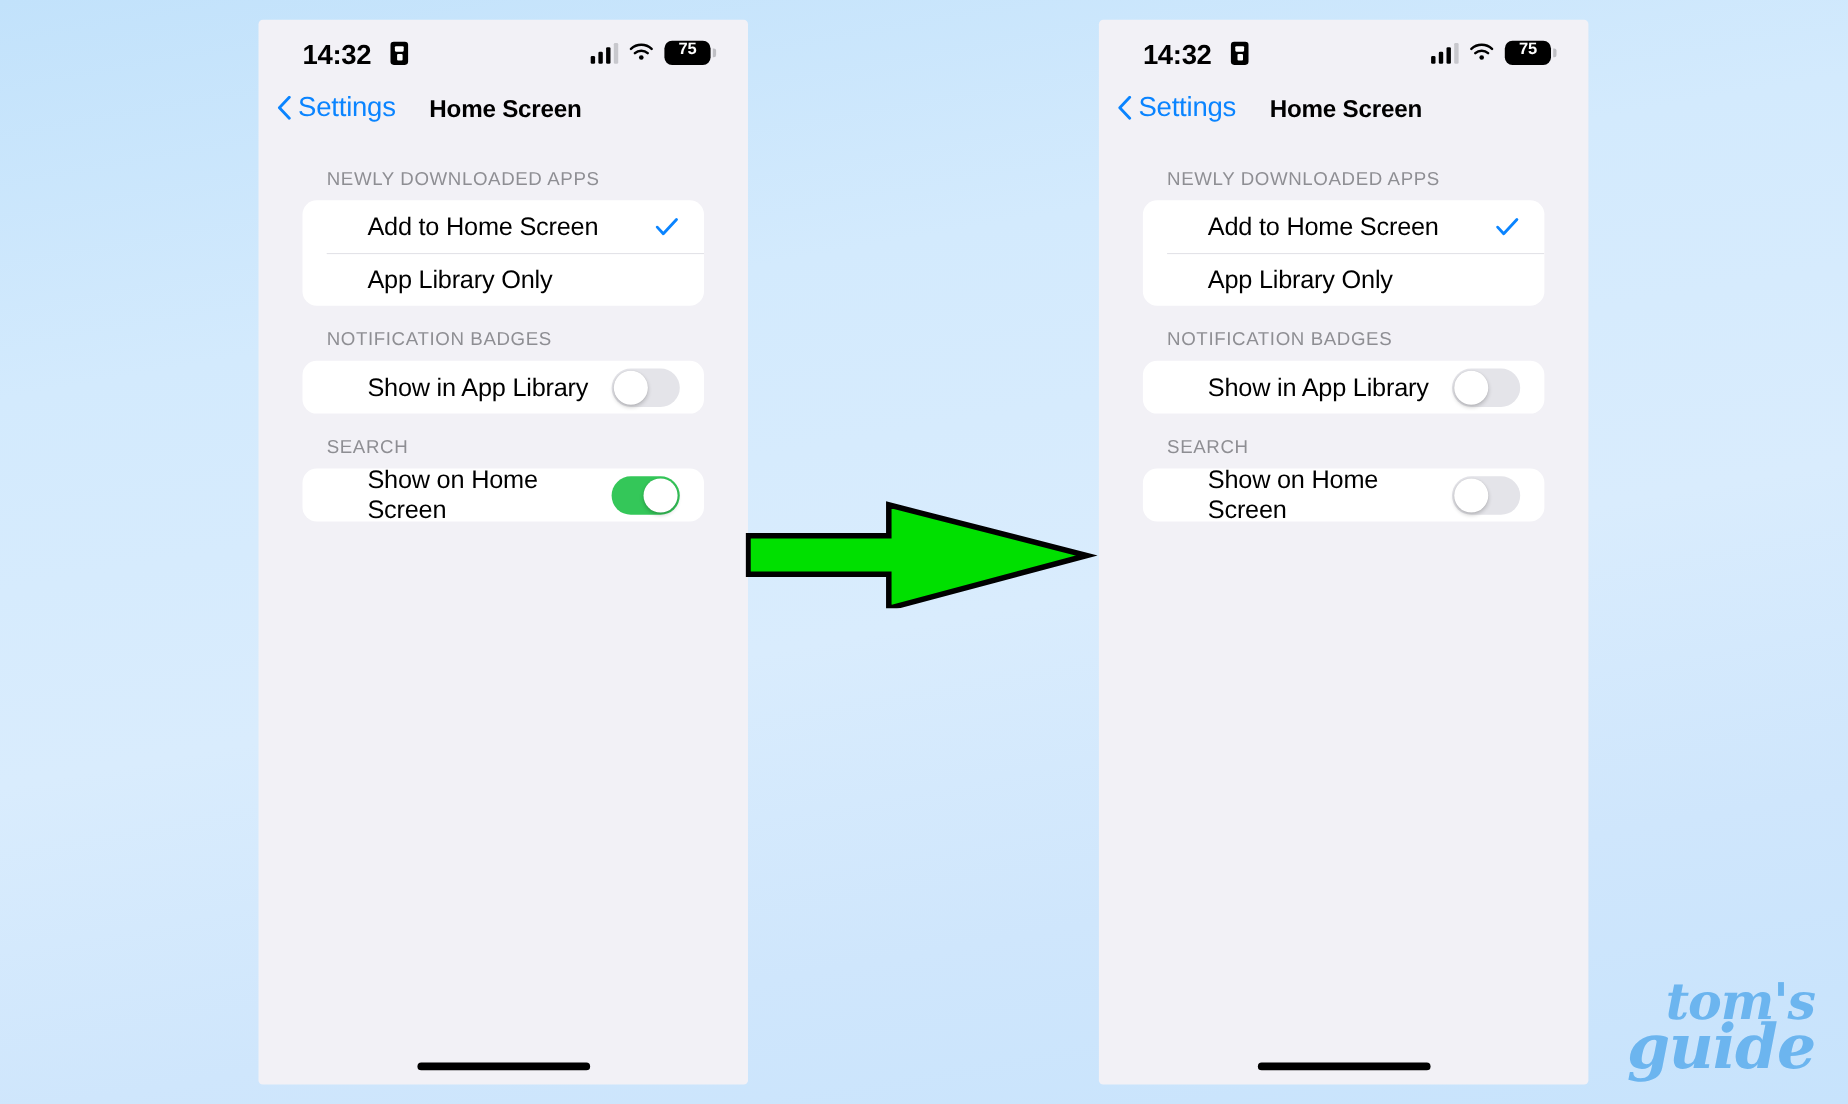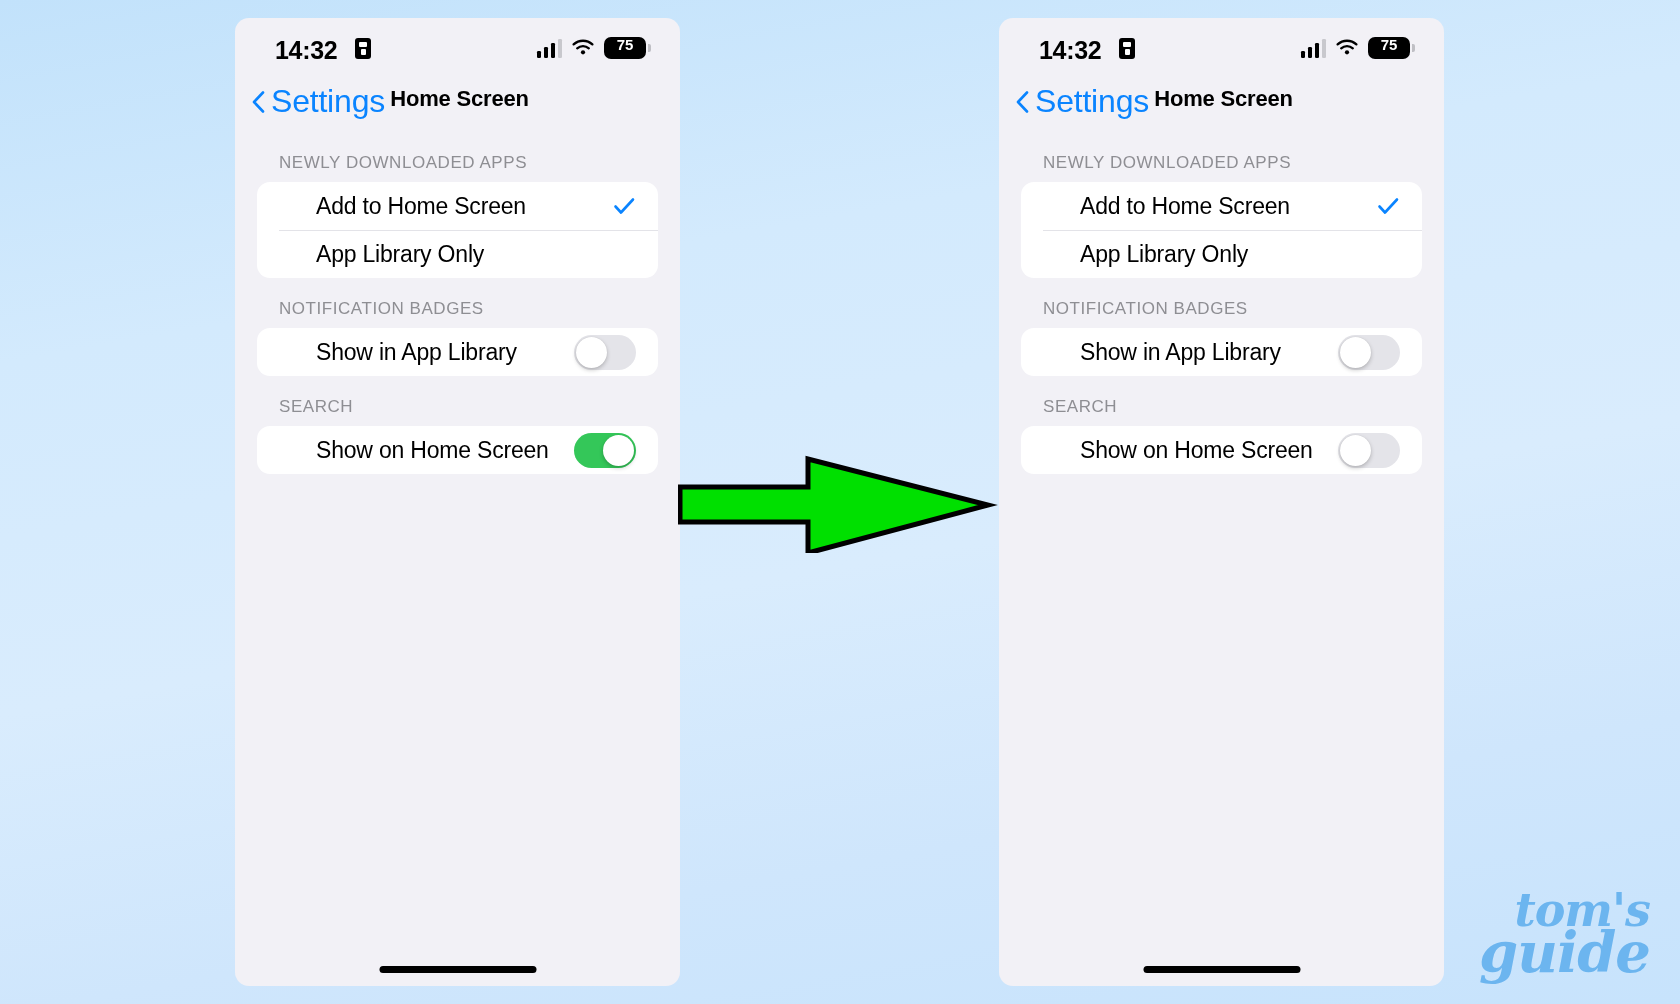--- a/index.html
+++ b/index.html
@@ -15,21 +15,21 @@
     position: relative;
   }
 
   
   .phone {
     position: absolute;
     top: 18px;
     width: 445px;
     height: 968px;
     background: #f2f1f6;
-    border-radius: 14px;
+    border-radius: 4px;
     overflow: hidden;
   }
   #phone-left  { left: 235px; }
   #phone-right { left: 999px; }
 
   
   .status-bar {
     height: 62px;
     position: relative;
   }
@@ -138,39 +138,39 @@
     display: flex;
     align-items: center;
     gap: 6px;
     cursor: pointer;
   }
   .chev {
     width: 13px;
     height: 22px;
   }
   .nav-back-label {
-    font-size: 32px;
+    font-size: 25px;
     color: #0a84ff;
     letter-spacing: -0.2px;
     text-align: right;
   }
   .nav-title {
     position: absolute;
     left: 4px;
     right: 0;
     top: 6px;
     text-align: center;
     font-size: 22px;
     font-weight: 700;
     color: #000;
     letter-spacing: -0.2px;
   }
 
   
-  .content { padding: 0 22px; }
+  .content { padding: 0 40px; }
   .section-header {
     font-size: 17px;
     color: #8e8e93;
     letter-spacing: 0.55px;
     padding: 21px 0 9px 22px;
     text-transform: uppercase;
   }
   .group {
     background: #ffffff;
     border-radius: 13px;

